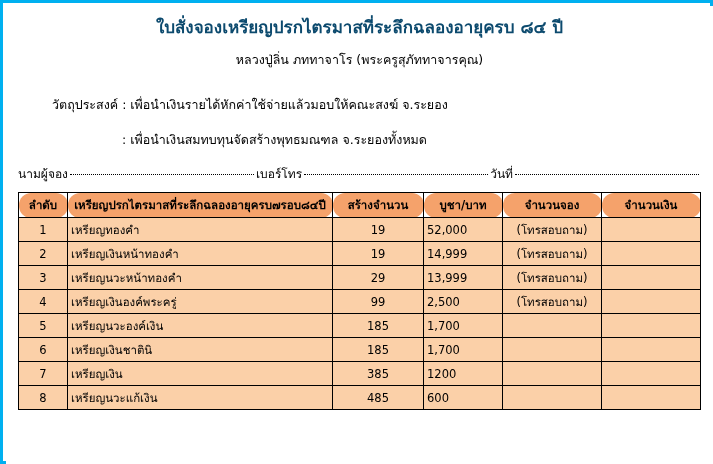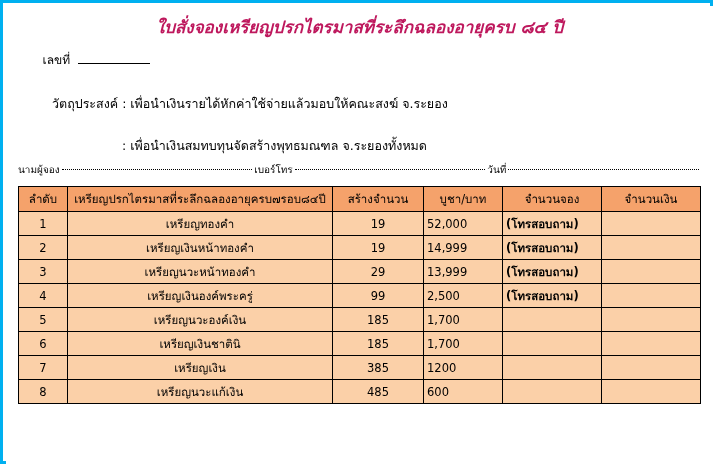--- a/index.html
+++ b/index.html
@@ -27,24 +27,23 @@
     left: 3px;
     top: 3px;
     width: 707px;
     height: 458px;
     background: #ffffff;
   }
   .title {
     text-align: center;
     font-size: 17px;
     font-weight: bold;
-    color: #be185d;
+    color: #0c4a6e;
     margin-top: 7px;
     letter-spacing: 0px;
-    font-style: italic;
   }
   .row-line {
     display: flex;
     align-items: baseline;
     font-size: 12px;
     margin-top: 10px;
     padding: 0 14px;
   }
   .lefttag {
     width: 120px;
@@ -73,26 +72,26 @@
     margin-top: 14px;
   }
   .purpose {
     font-size: 12.5px;
     padding-left: 46px;
     margin-top: 25px;
   }
   .purpose2 {
     font-size: 12.5px;
     padding-left: 116px;
-    margin-top: 22px;
+    margin-top: 15px;
   }
   .booker {
-    font-size: 10px;
+    font-size: 12px;
     padding: 0 12px;
-    margin-top: 6px;
+    margin-top: 14px;
     display: flex;
     align-items: baseline;
     white-space: nowrap;
   }
   .dots {
     flex: 1;
     border-bottom: 1px dotted #000;
     margin: 0 2px;
     position: relative;
     top: -3px;
@@ -104,53 +103,51 @@
     table-layout: fixed;
   }
   table.order th, table.order td {
     border: 1px solid #000;
     font-size: 11.5px;
     height: 23px;
     padding: 0 3px;
   }
   table.order thead th {
     background: #f5a26b;
-    font-weight: normal;
+    font-weight: bold;
     text-align: center;
     color: #000;
     height: 24px;
+    border-radius: 12px;
   }
   table.order tbody td {
     background: #fbd0a8;
   }
   td.c-no { text-align: center; width: 42px; }
-  td.c-name { text-align: center; padding-left: 6px; }
+  td.c-name { text-align: left; padding-left: 6px; }
   td.c-made { text-align: center; width: 84px; }
   td.c-price { text-align: left; width: 72px; }
-  td.c-qty { width: 92px; font-size: 11px; font-weight: bold; }
+  td.c-qty { text-align: center; width: 92px; font-size: 11px; }
   td.c-amount { text-align: center; width: 92px; }
   th.h-no { width: 42px; }
   th.h-made { width: 84px; }
   th.h-price { width: 72px; }
   th.h-qty { width: 92px; }
   th.h-amount { width: 92px; }
 </style>
 </head>
 <body>
 
 <div class="page">
   <div class="sheet">
 
     <div class="title">ใบสั่งจองเหรียญปรกไตรมาสที่ระลึกฉลองอายุครบ ๘๔ ปี</div>
 
     <div class="row-line">
-      <span class="righttag">
-        <span>เลขที่</span>
-        <span class="dotline-short"></span>
-      </span>
+      <span class="centertag">หลวงปู่ลิ่น ภททาจาโร (พระครูสุภัททาจารคุณ)</span>
     </div>
 
 
     <div class="purpose">วัตถุประสงค์ : เพื่อนำเงินรายได้หักค่าใช้จ่ายแล้วมอบให้คณะสงฆ์ จ.ระยอง</div>
     <div class="purpose2">: เพื่อนำเงินสมทบทุนจัดสร้างพุทธมณฑล จ.ระยองทั้งหมด</div>
 
     <div class="booker">
       <span>นามผู้จอง</span>
       <span class="dots"></span>
       <span>เบอร์โทร</span>

